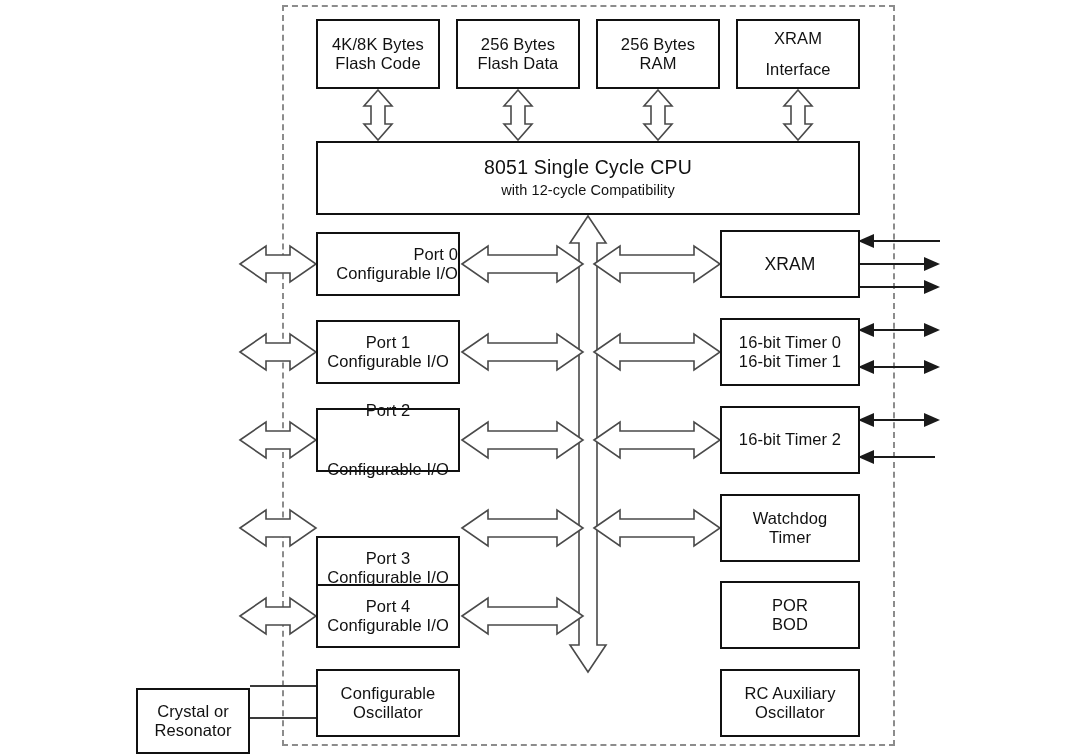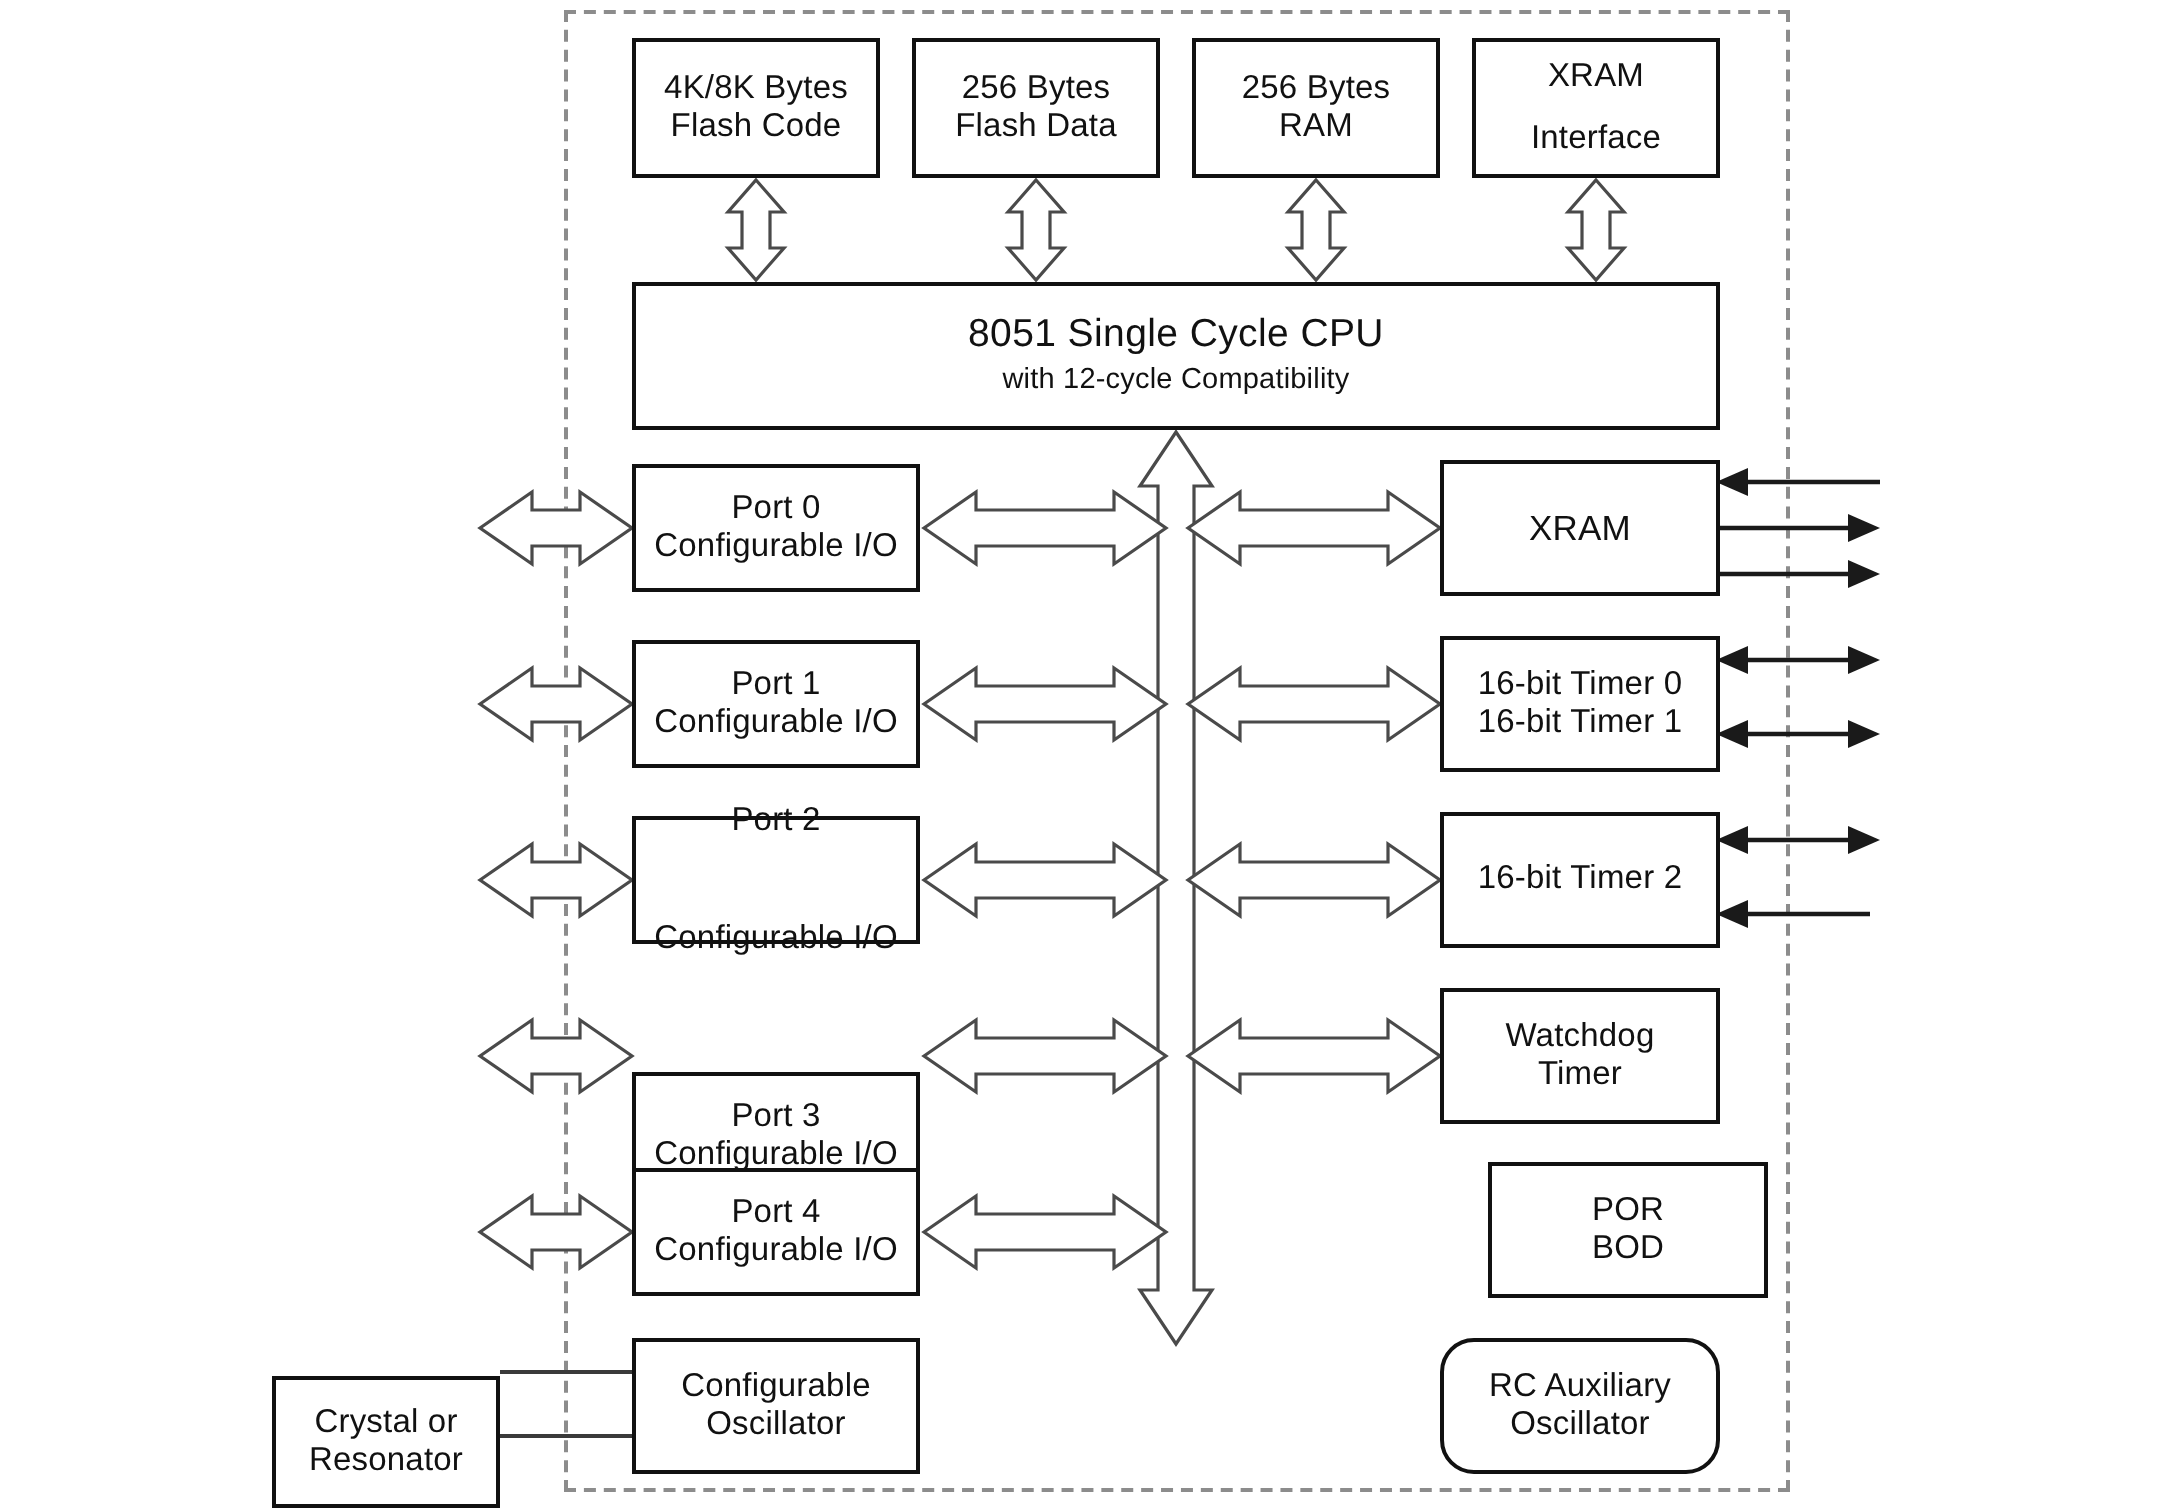--- a/index.html
+++ b/index.html
@@ -154,21 +154,21 @@
   <div class="block fs16" style="left:736px;top:19px;width:124px;height:70px;gap:12px;">
     <span class="l1">XRAM</span>
     <span class="l2">Interface</span>
   </div>
 
   <div class="block" style="left:316px;top:141px;width:544px;height:74px;">
     <span class="l1 cpu-title">8051 Single Cycle CPU</span>
     <span class="l2 cpu-sub">with 12-cycle Compatibility</span>
   </div>
 
-  <div class="block fs16" style="left:316px;top:232px;width:144px;height:64px;">
+  <div class="block fs16" style="left:316px;top:232px;width:144px;height:64px;align-items:flex-end;">
     <span class="l1">Port 0</span>
     <span class="l2">Configurable I/O</span>
   </div>
 
   <div class="block fs16" style="left:316px;top:320px;width:144px;height:64px;">
     <span class="l1">Port 1</span>
     <span class="l2">Configurable I/O</span>
   </div>
 
   <div class="block fs16" style="left:316px;top:408px;width:144px;height:64px;gap:40px;">
@@ -197,26 +197,26 @@
 
   <div class="block fs16" style="left:720px;top:406px;width:140px;height:68px;">
     <span class="l1">16-bit Timer 2</span>
   </div>
 
   <div class="block fs16" style="left:720px;top:494px;width:140px;height:68px;">
     <span class="l1">Watchdog</span>
     <span class="l2">Timer</span>
   </div>
 
-  <div class="block fs16" style="left:720px;top:581px;width:140px;height:68px;margin-left:24px;">
+  <div class="block fs16" style="left:720px;top:581px;width:140px;height:68px;">
     <span class="l1">POR</span>
     <span class="l2">BOD</span>
   </div>
 
-  <div class="block fs16" style="left:720px;top:669px;width:140px;height:68px;border-radius:17px;">
+  <div class="block fs16" style="left:720px;top:669px;width:140px;height:68px;">
     <span class="l1">RC Auxiliary</span>
     <span class="l2">Oscillator</span>
   </div>
 
   <div class="block fs16" style="left:136px;top:688px;width:114px;height:66px;">
     <span class="l1">Crystal or</span>
     <span class="l2">Resonator</span>
   </div>
 
   <div class="block fs16" style="left:316px;top:669px;width:144px;height:68px;">

